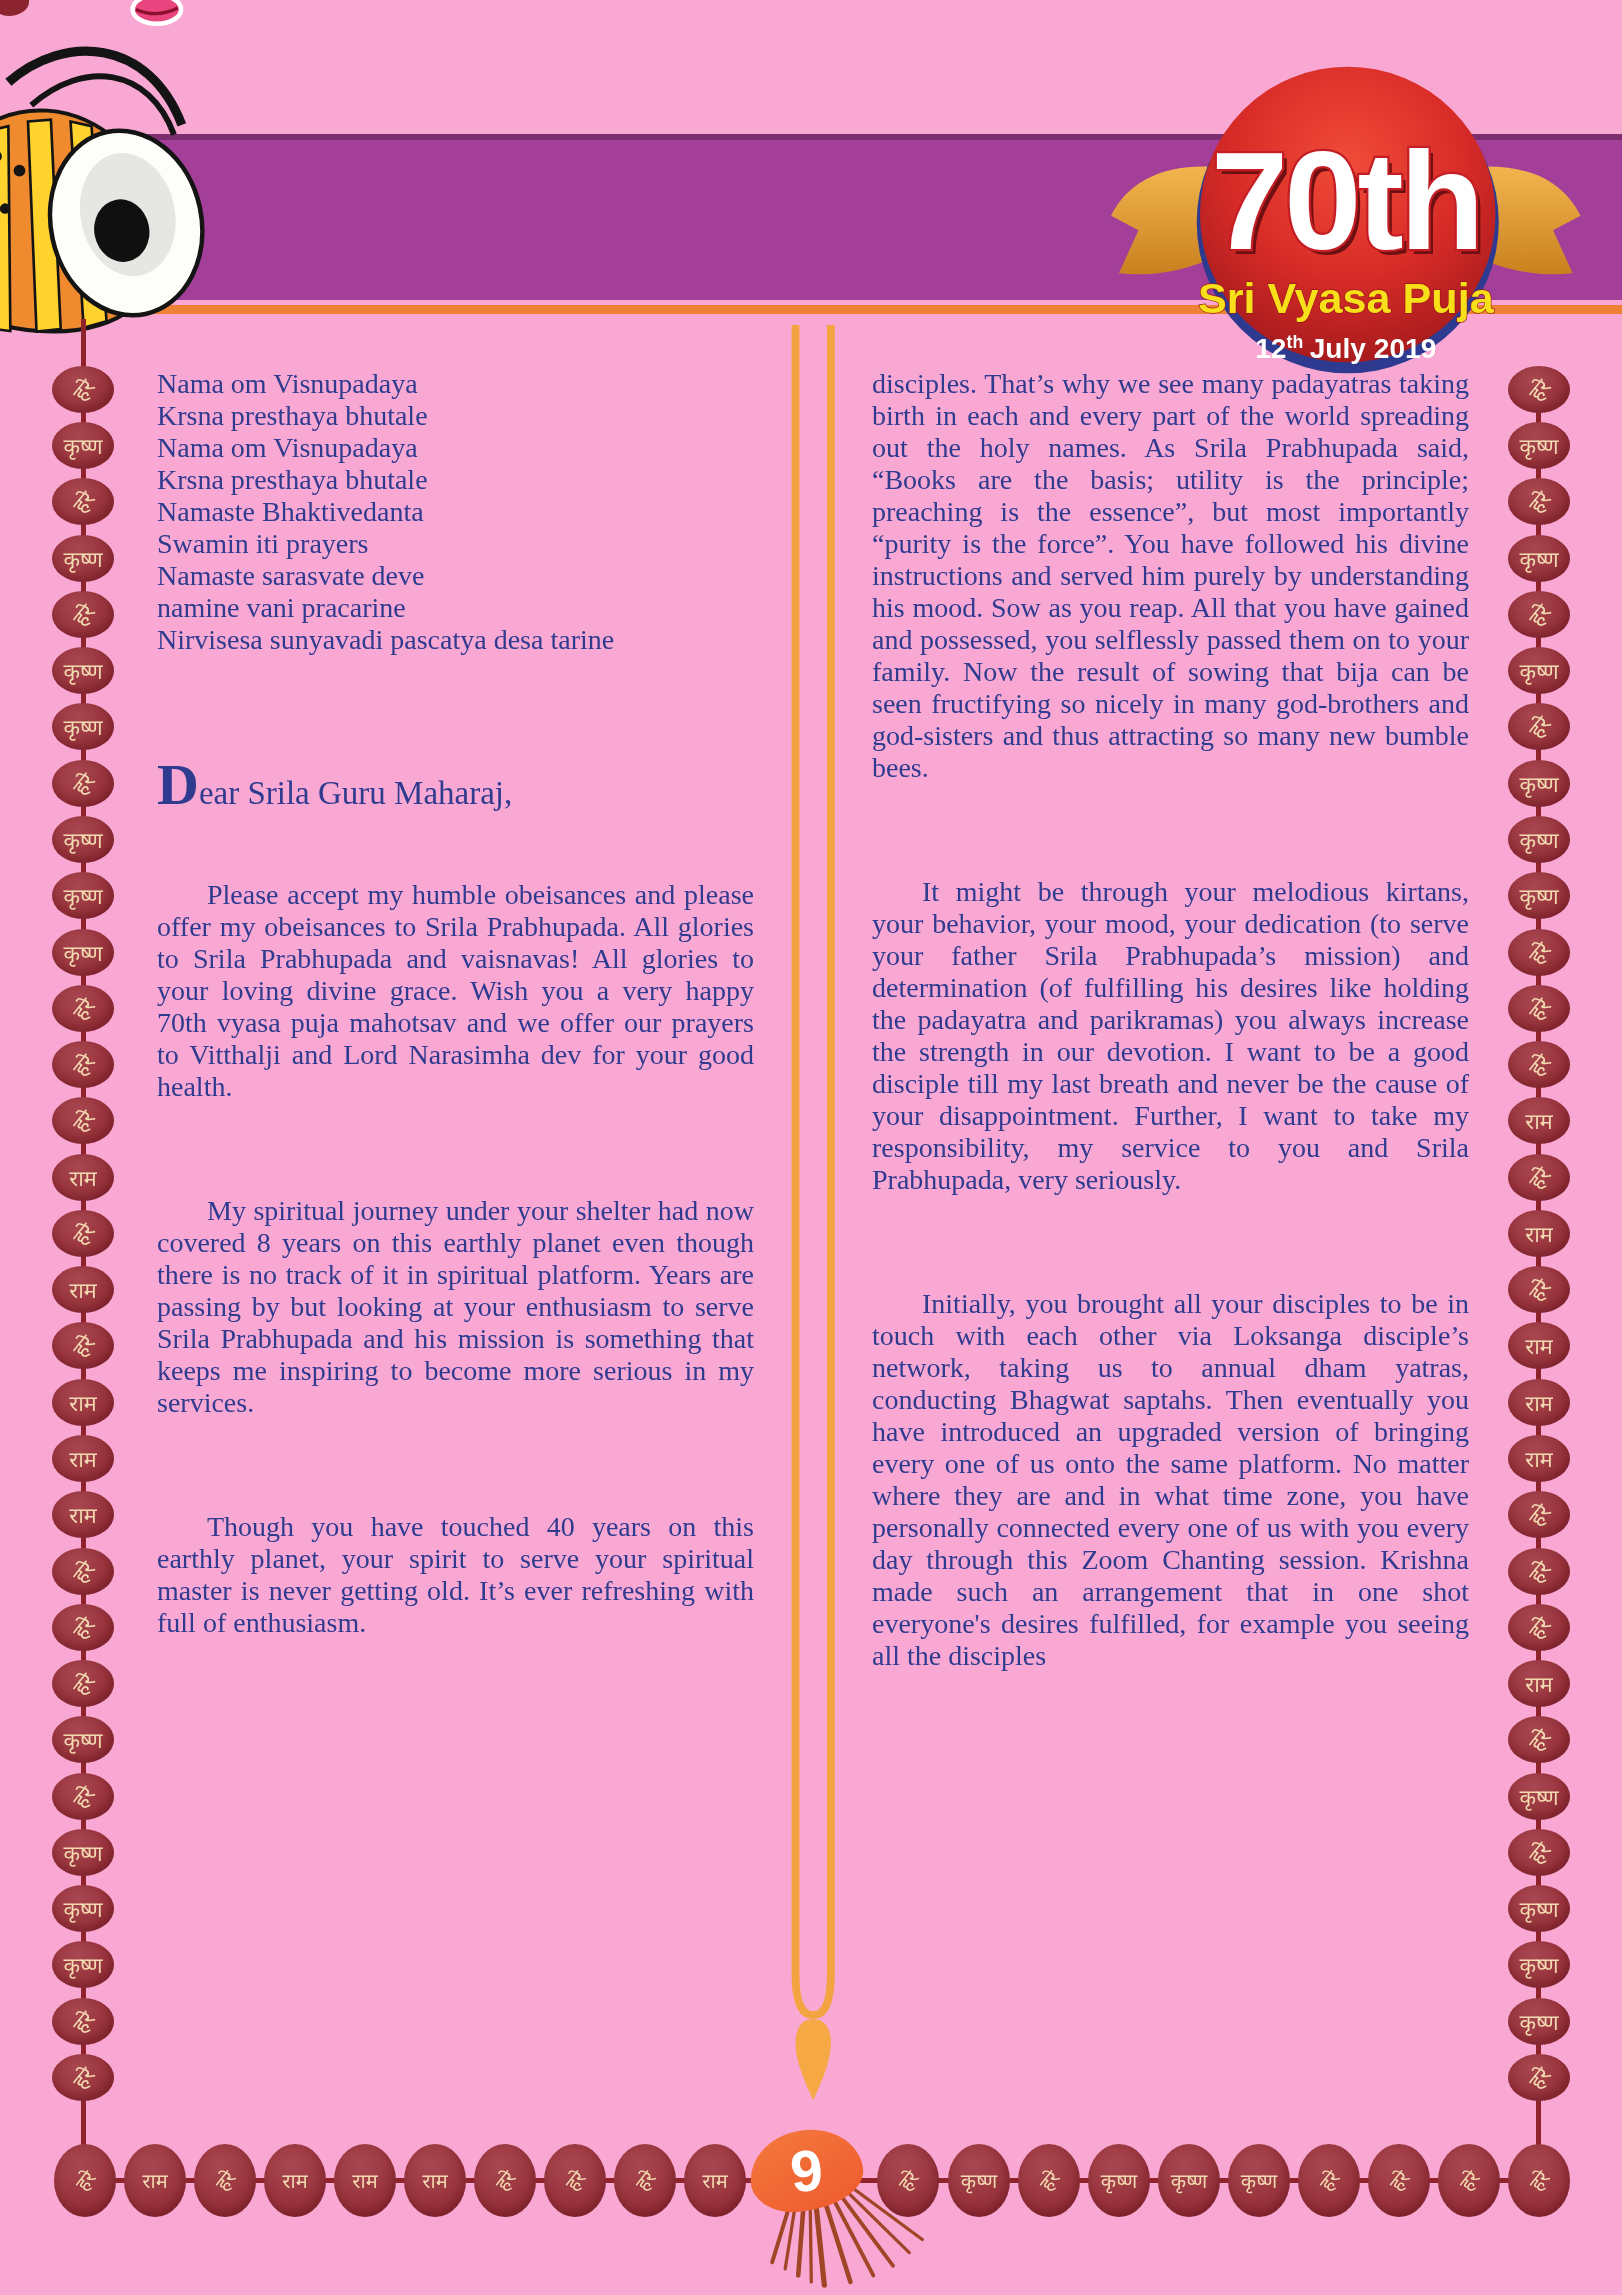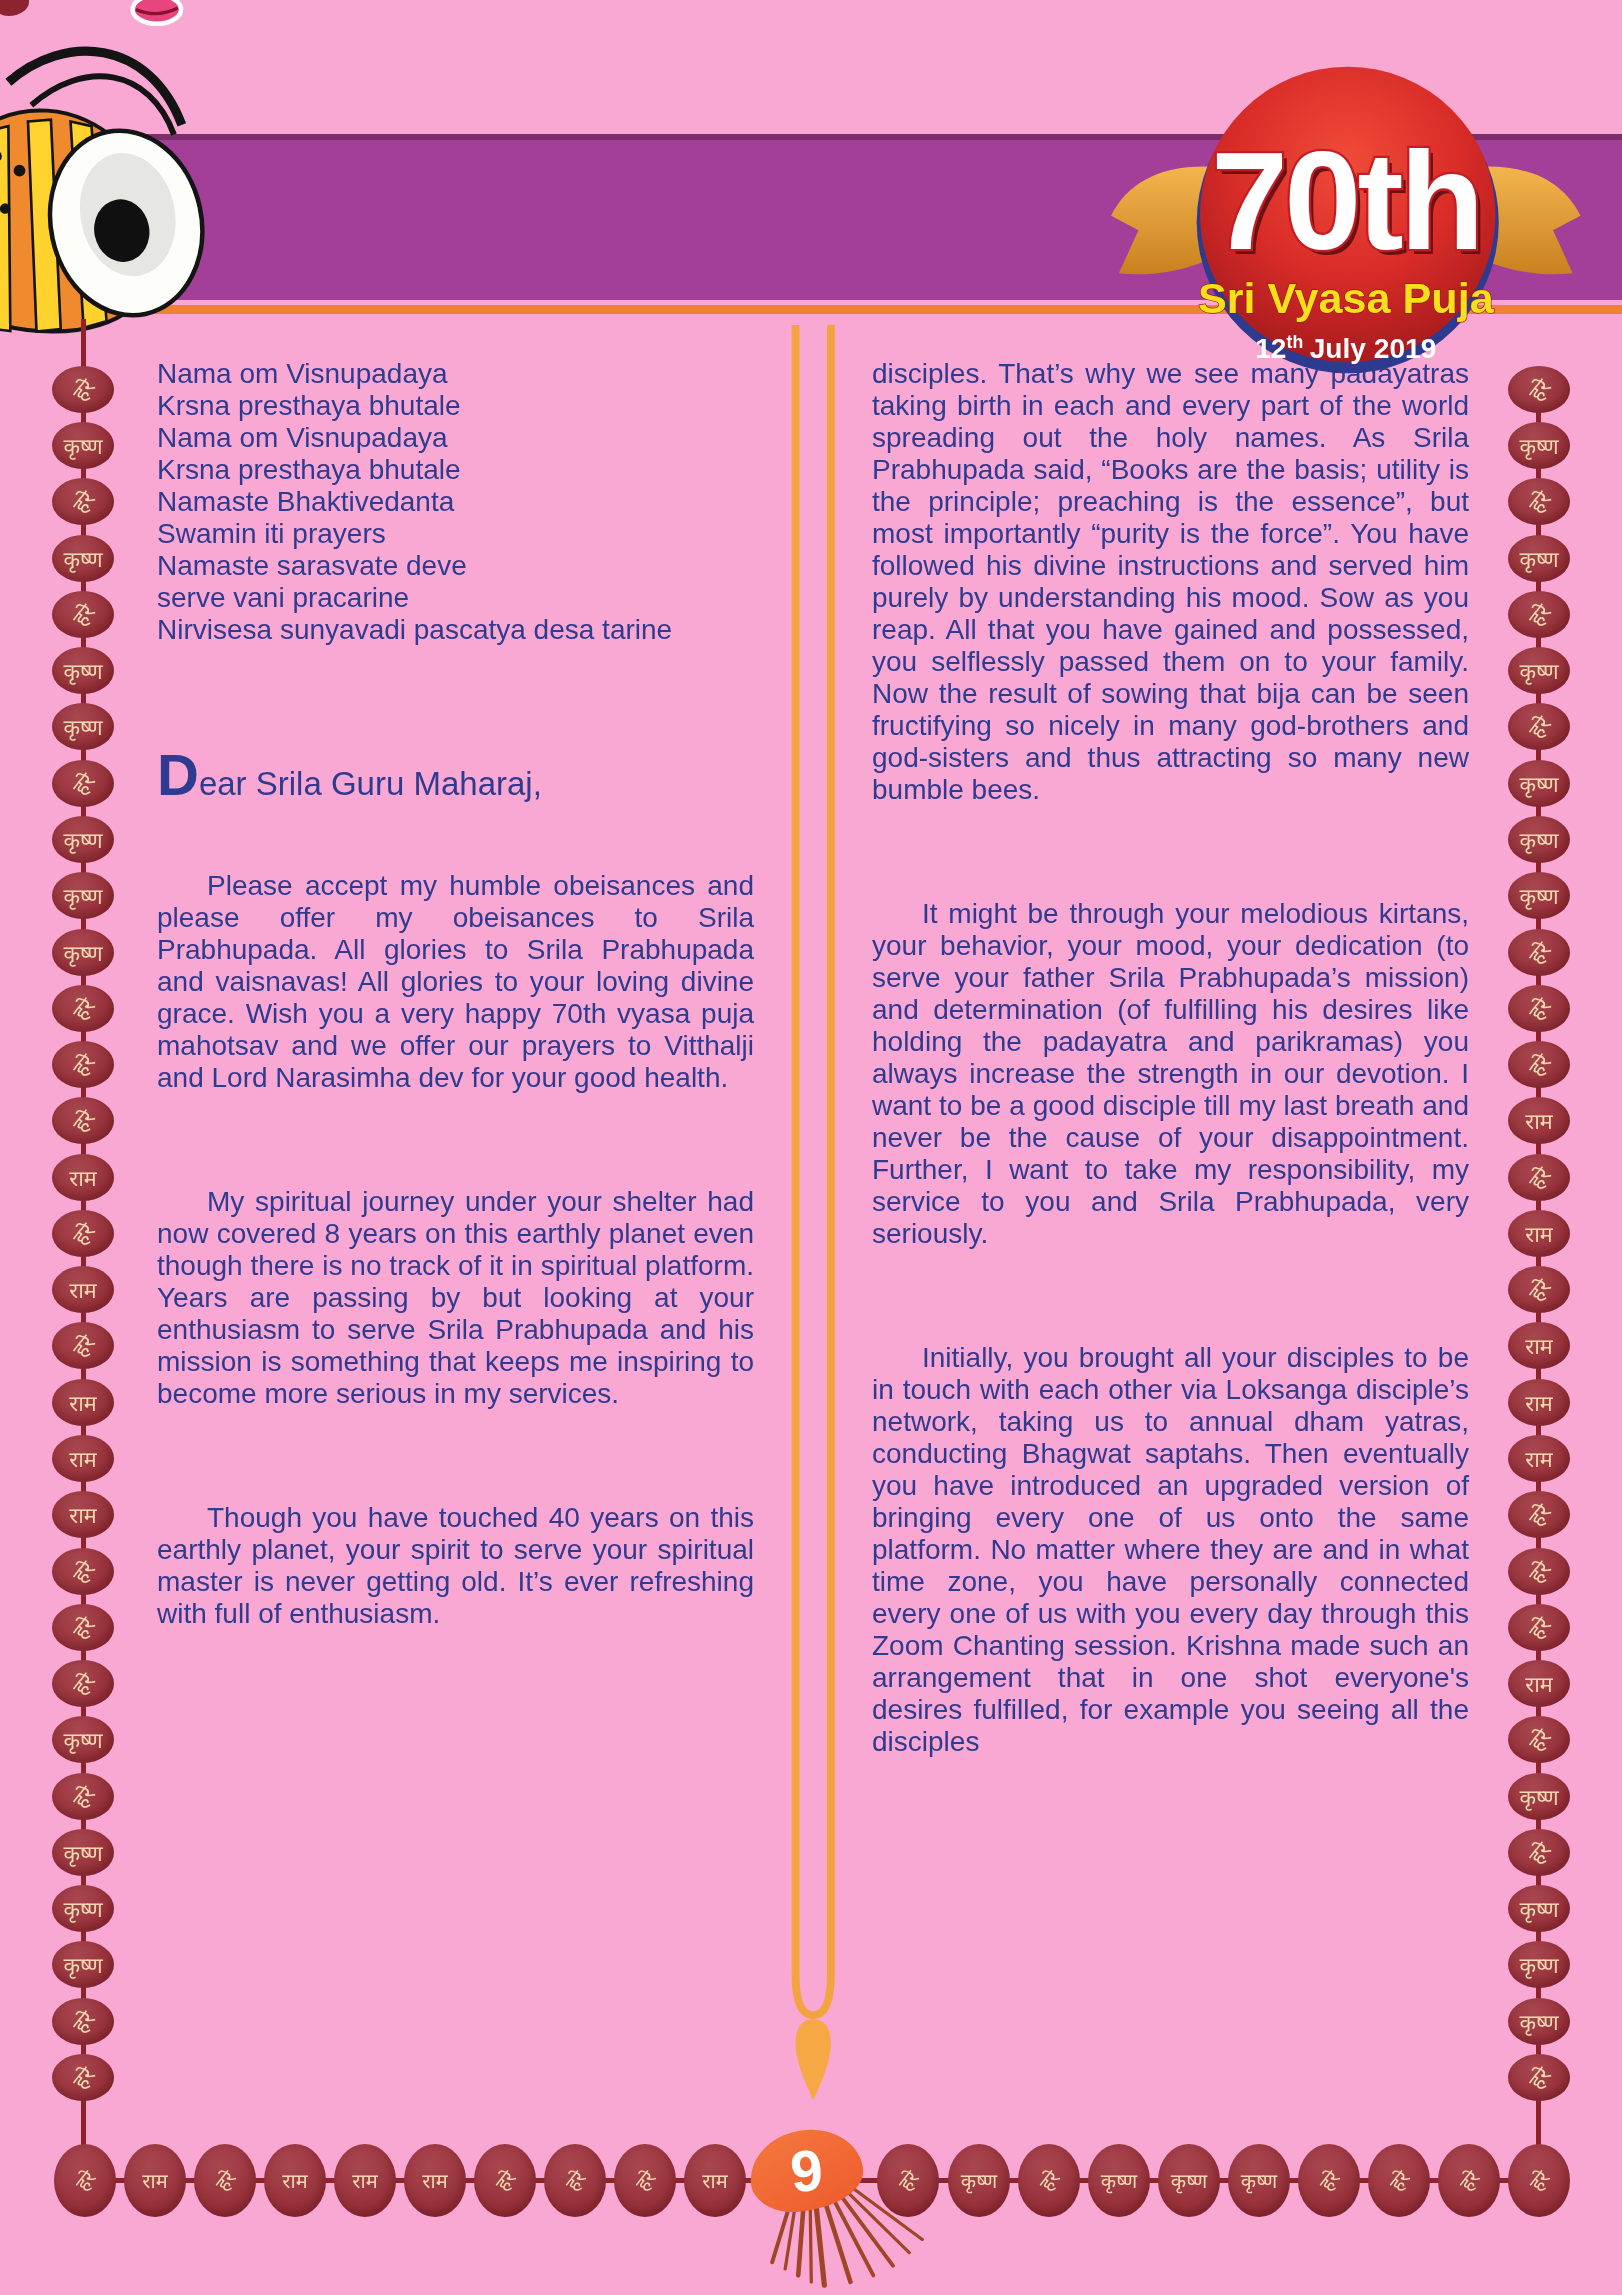--- a/index.html
+++ b/index.html
@@ -16,21 +16,21 @@
   
   .badge{position:absolute;left:1099px;top:51px;width:504px;height:340px;}
   .badge text{font-family:"Liberation Sans","DejaVu Sans",sans-serif;}
   .t70{font-size:212px;font-weight:bold;letter-spacing:-6px;}
   .t70.shadow{fill:#6e0f12;}
   .t70.main{fill:#ffffff;stroke:#c41e24;stroke-width:7px;paint-order:stroke;}
   .tsub{font-size:66px;font-weight:bold;fill:#f7e01a;stroke:#9c141a;stroke-width:2px;paint-order:stroke;}
   .tdate{font-size:43px;fill:#ffffff;font-weight:bold;}
 
   
-  .col{position:absolute;top:358px;width:597px;color:#2f3b8e;font-size:28px;line-height:32px;}
+  .col{position:absolute;top:368px;width:597px;color:#2f3b8e;font-size:28px;line-height:32px;font-family:Liberation Serif, serif;}
   .col.left{left:157px;}
   .col.right{left:872px;}
   .invo div{white-space:nowrap;}
   .salutation{margin-top:99px;line-height:59px;white-space:nowrap;}
   .salutation .dcap{font-size:58px;font-weight:700;}
   .salutation .rest{font-size:33px;}
   p.para{margin:92px 0 0 0;text-align:justify;text-indent:50px;}
   p.para.first{margin-top:55px;}
   p.para.noindent{text-indent:0;margin-top:0;}
 
@@ -123,21 +123,21 @@
 
   <div class="col left">
     <div class="invo" id="invocation">
         <div>Nama om Visnupadaya</div>
         <div>Krsna presthaya bhutale</div>
         <div>Nama om Visnupadaya</div>
         <div>Krsna presthaya bhutale</div>
         <div>Namaste Bhaktivedanta</div>
         <div>Swamin iti prayers</div>
         <div>Namaste sarasvate deve</div>
-        <div>serve vani pracarine</div>
+        <div>namine vani pracarine</div>
         <div>Nirvisesa sunyavadi pascatya desa tarine</div>
       </div>
     <div class="salutation"><span class="dcap">D</span><span class="rest">ear Srila Guru Maharaj,</span></div>
     <div id="left-paras">
         <p class="para first">Please accept my humble obeisances and please offer my obeisances to Srila Prabhupada. All glories to Srila Prabhupada and vaisnavas! All glories to your loving divine grace. Wish you a very happy 70th vyasa puja mahotsav and we offer our prayers to Vitthalji and Lord Narasimha dev for your good health.</p>
         <p class="para">My spiritual journey under your shelter had now covered 8 years on this earthly planet even though there is no track of it in spiritual platform. Years are passing by but looking at your enthusiasm to serve Srila Prabhupada and his mission is something that keeps me inspiring to become more serious in my services.</p>
         <p class="para">Though you have touched 40 years on this earthly planet, your spirit to serve your spiritual master is never getting old. It’s ever refreshing with full of enthusiasm.</p>
       </div>
   </div>
 

